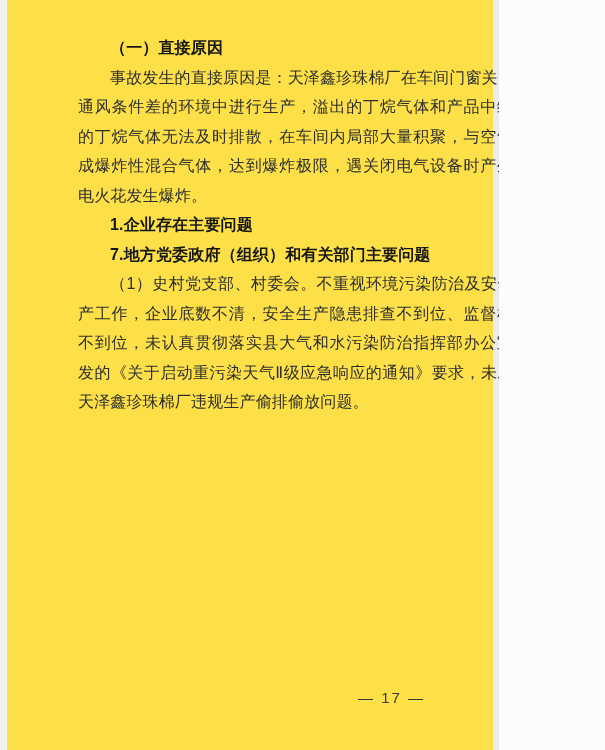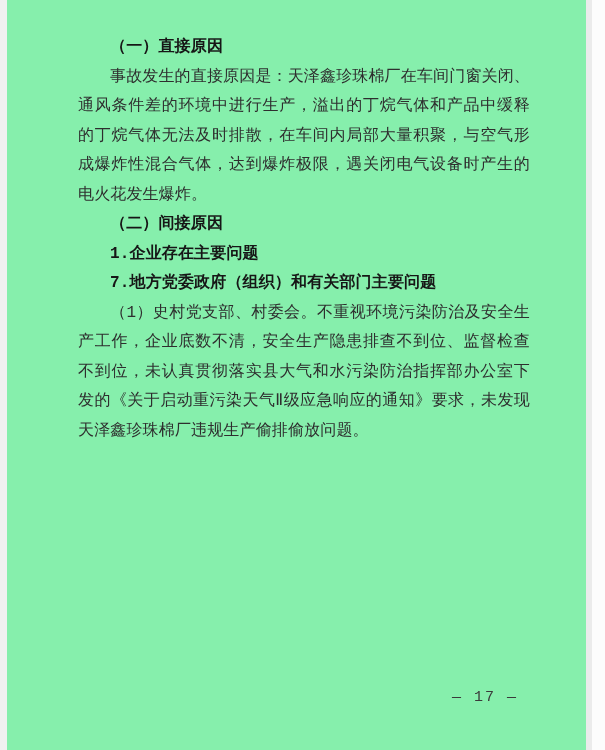--- a/index.html
+++ b/index.html
@@ -2,25 +2,25 @@
 <html><head>
 <meta charset="utf-8">
 <style>
   html, body {
     margin: 0;
     padding: 0;
     background: #fcfcfc;
   }
   .page {
     position: relative;
-    width: 592px;
+    width: 499px;
     height: 750px;
-    background: #86efac;
+    background: #fde047;
     overflow: hidden;
-    font-family: Liberation Mono, monospace;
+    font-family: Liberation Sans, sans-serif;
   }
   .scan-edge-left {
     position: absolute;
     left: 0; top: 0;
     width: 7px; height: 100%;
     background: #f1f1f1;
   }
   .scan-edge-right {
     position: absolute;
     right: 0; top: 0;
@@ -68,21 +68,20 @@
 
 <div class="page">
   <div class="scan-edge-left"></div>
   <div class="scan-edge-right"></div>
 
   <div class="content">
     <h3 class="heading">（一）直接原因</h3>
 
     <p class="para">事故发生的直接原因是：天泽鑫珍珠棉厂在车间门窗关闭、通风条件差的环境中进行生产，溢出的丁烷气体和产品中缓释的丁烷气体无法及时排散，在车间内局部大量积聚，与空气形成爆炸性混合气体，达到爆炸极限，遇关闭电气设备时产生的电火花发生爆炸。</p>
 
-    <h3 class="heading">（二）间接原因</h3>
 
     <h4 class="heading">1.企业存在主要问题</h4>
 
 
     <h4 class="heading">7.地方党委政府（组织）和有关部门主要问题</h4>
 
     <p class="para">（1）史村党支部、村委会。不重视环境污染防治及安全生产工作，企业底数不清，安全生产隐患排查不到位、监督检查不到位，未认真贯彻落实县大气和水污染防治指挥部办公室下发的《关于启动重污染天气Ⅱ级应急响应的通知》要求，未发现天泽鑫珍珠棉厂违规生产偷排偷放问题。</p>
 
   </div>
 

